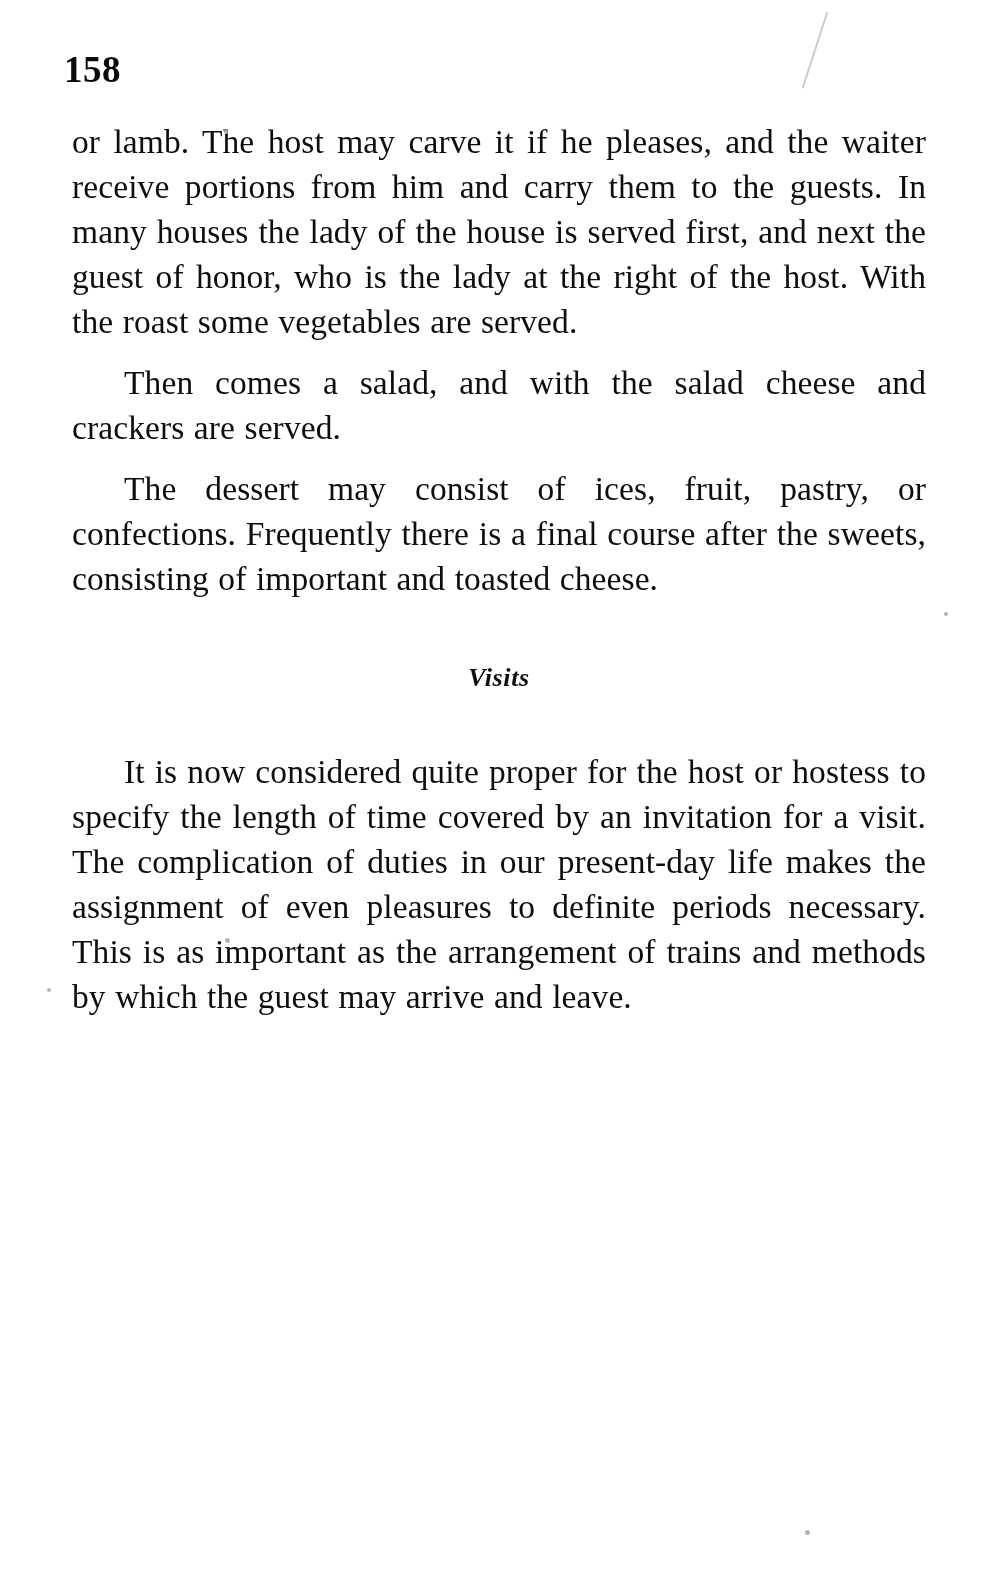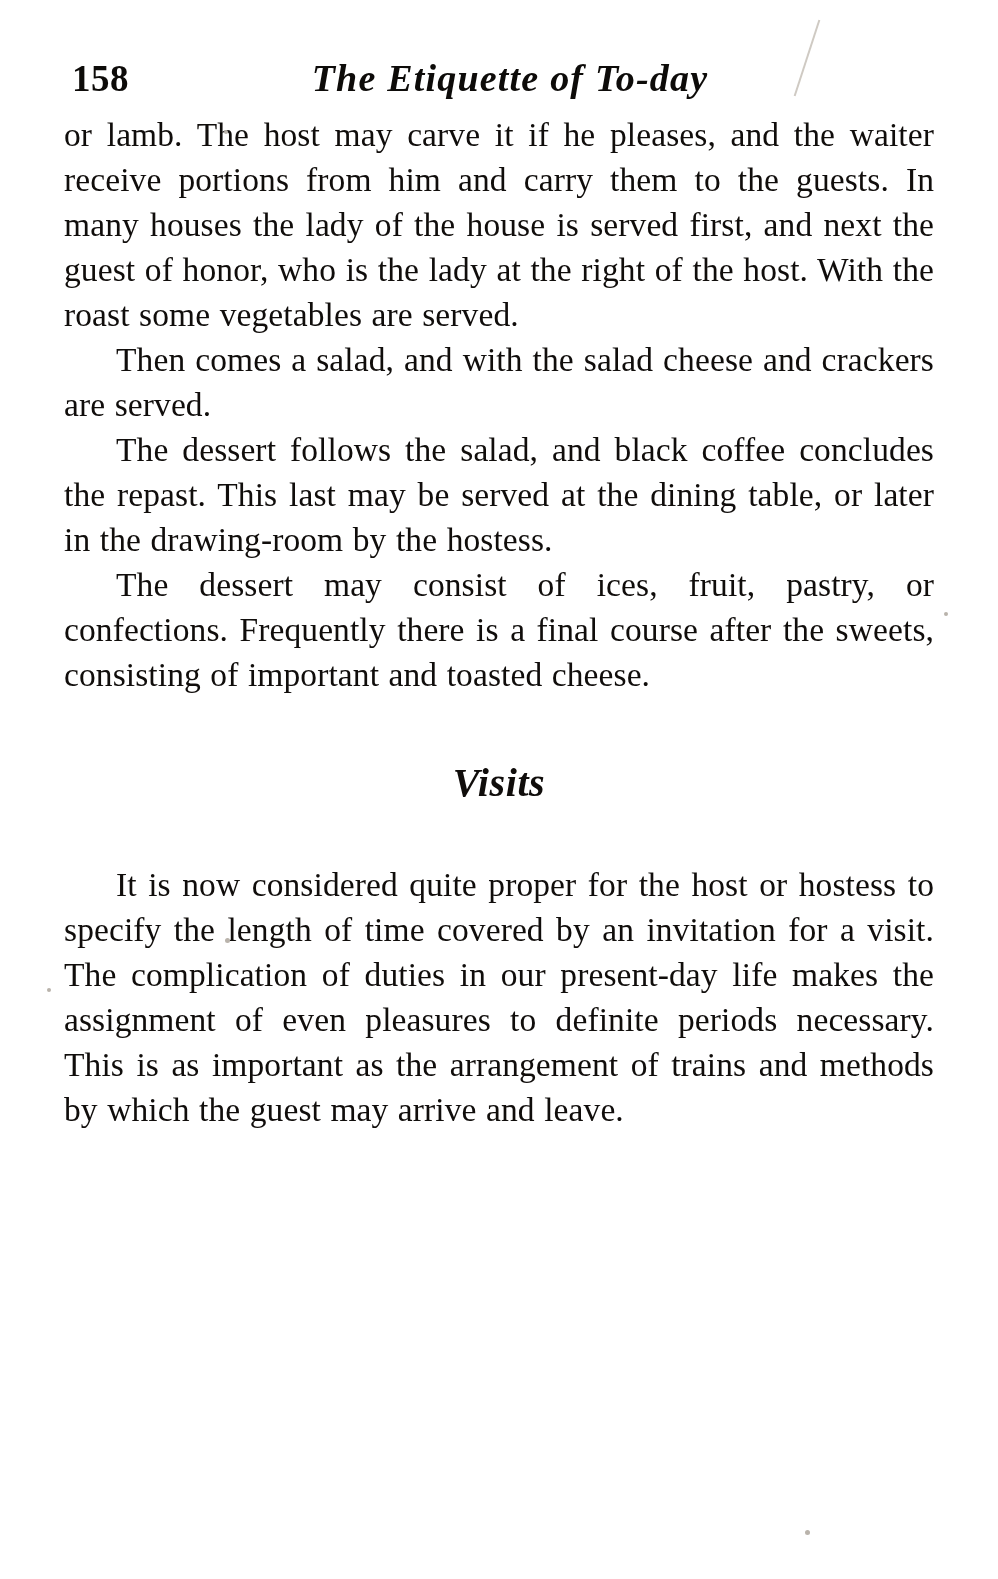--- a/index.html
+++ b/index.html
@@ -13,21 +13,21 @@
     font-family: "Liberation Serif", serif;
     color: #100d0b;
     overflow: hidden;
     position: relative;
   }
   .page {
     position: relative;
     width: 998px;
     height: 1579px;
     box-sizing: border-box;
-    padding: 12px;
+    padding: 4px;
   }
   .header {
     display: flex;
     align-items: baseline;
     padding: 44px 55px 0 60px;
     position: relative;
   }
   .folio {
     font-family: "Liberation Serif", serif;
     font-weight: bold;
@@ -52,62 +52,60 @@
     top: 6px;
     width: 2px;
     height: 80px;
     background: #cfcac3;
     transform: rotate(18deg);
   }
   .body-col {
     padding: 12px 52px 0 52px;
   }
   p.para {
-    margin: 0;
+    margin: 16px;
     font-size: 33.5px;
     line-height: 45px;
     text-align: justify;
     text-justify: inter-word;
     letter-spacing: 0.1px;
     word-spacing: 1px;
     color: #100d0b;
   }
   p.para.indent {
     text-indent: 52px;
   }
   .section-heading {
     text-align: center;
     font-style: italic;
     font-weight: bold;
-    font-size: 40px;
+    font-size: 26px;
     margin: 62px 0 56px 0;
     letter-spacing: 0.6px;
   }
   .speck {
     position: absolute;
     background: #b9b3ab;
     border-radius: 50%;
   }
 </style>
 </head>
 <body>
 
 <div class="page">
 
   <div class="header">
     <span class="folio">158</span>
-    <span class="running-title">The Etiquette of To-day</span>
     <span class="slash-mark"></span>
   </div>
 
   <div class="body-col">
 
     <p class="para">or lamb. The host may carve it if he pleases, and the waiter receive portions from him and carry them to the guests. In many houses the lady of the house is served first, and next the guest of honor, who is the lady at the right of the host. With the roast some vegetables are served.</p>
     <p class="para indent">Then comes a salad, and with the salad cheese and crackers are served.</p>
-    <p class="para indent">The dessert follows the salad, and black coffee concludes the repast. This last may be served at the dining table, or later in the drawing-room by the hostess.</p>
     <p class="para indent">The dessert may consist of ices, fruit, pastry, or confections. Frequently there is a final course after the sweets, consisting of important and toasted cheese.</p>
 
     <h2 class="section-heading">Visits</h2>
 
     <p class="para indent">It is now considered quite proper for the host or hostess to specify the length of time covered by an invitation for a visit. The complication of duties in our present-day life makes the assignment of even pleasures to definite periods necessary. This is as important as the arrangement of trains and methods by which the guest may arrive and leave.</p>
 
   </div>
 
   <span class="speck" style="left:224px; top:130px; width:4px; height:4px;"></span>
   <span class="speck" style="left:225px; top:938px; width:5px; height:5px;"></span>

